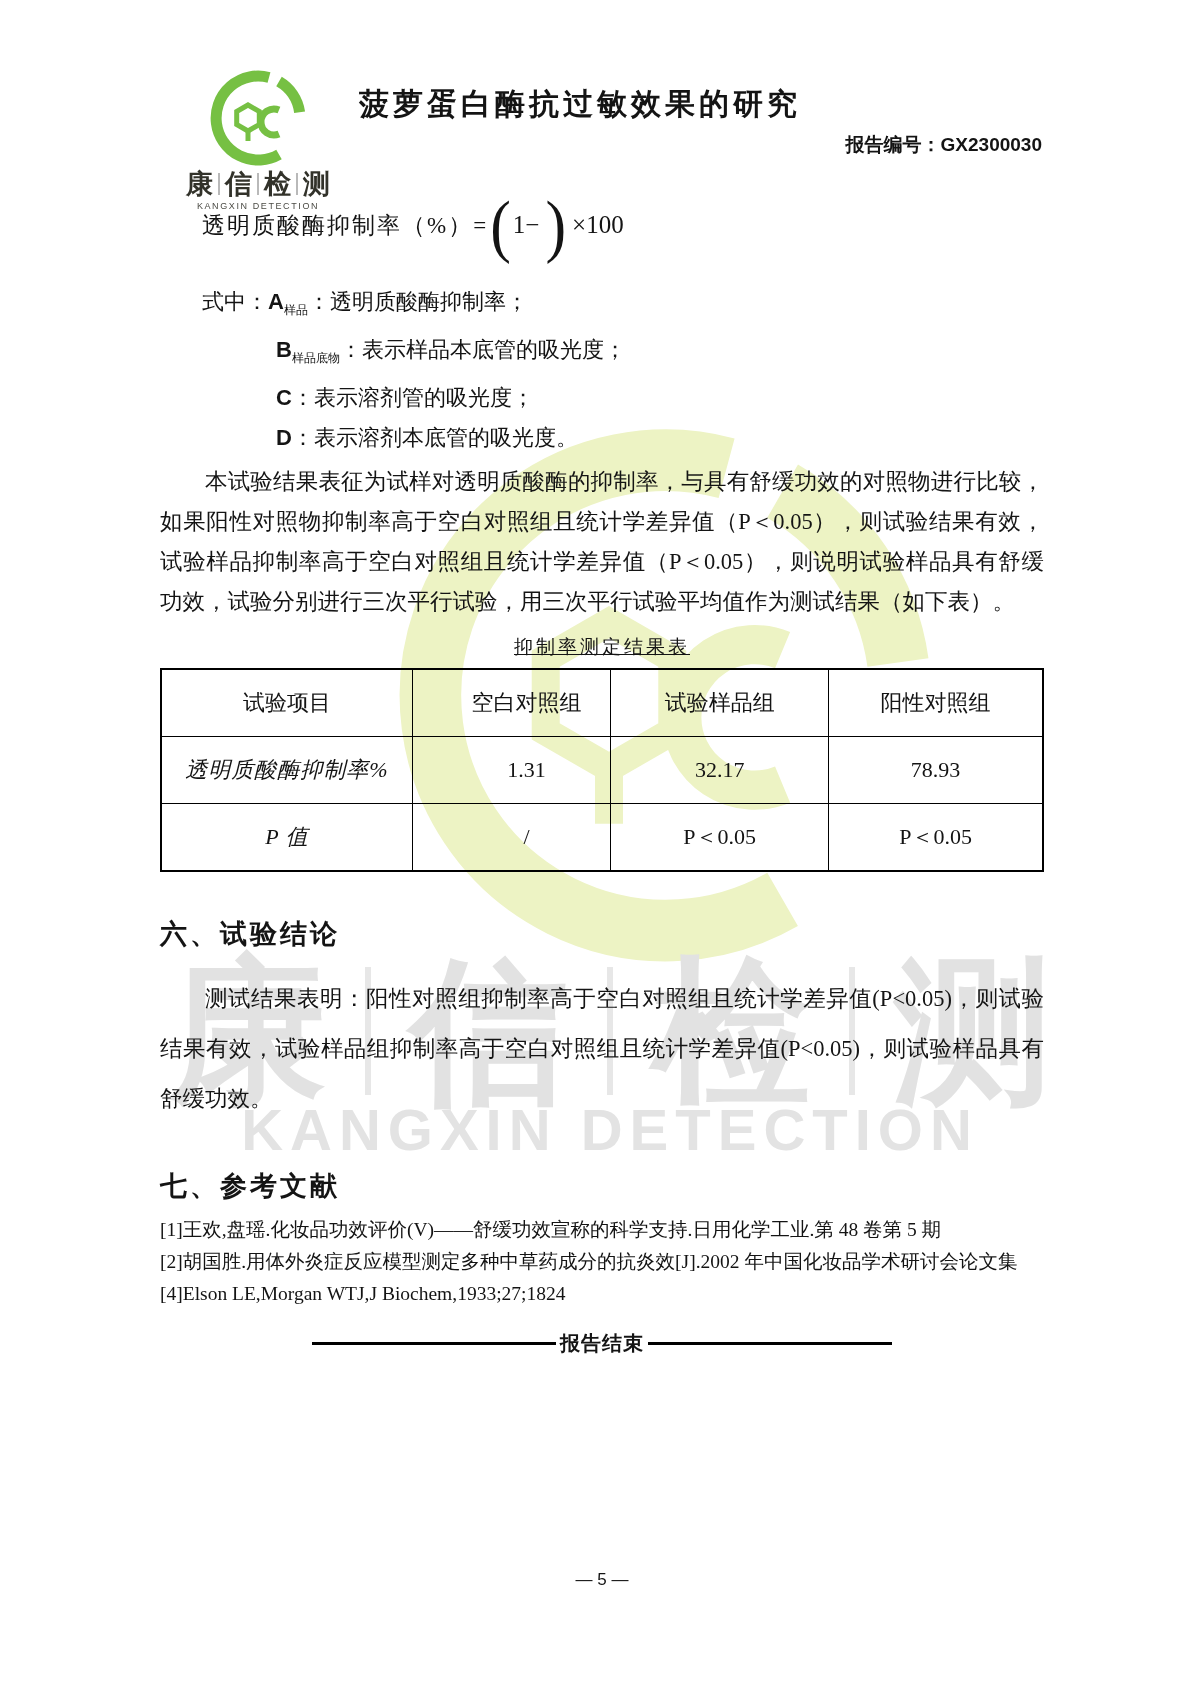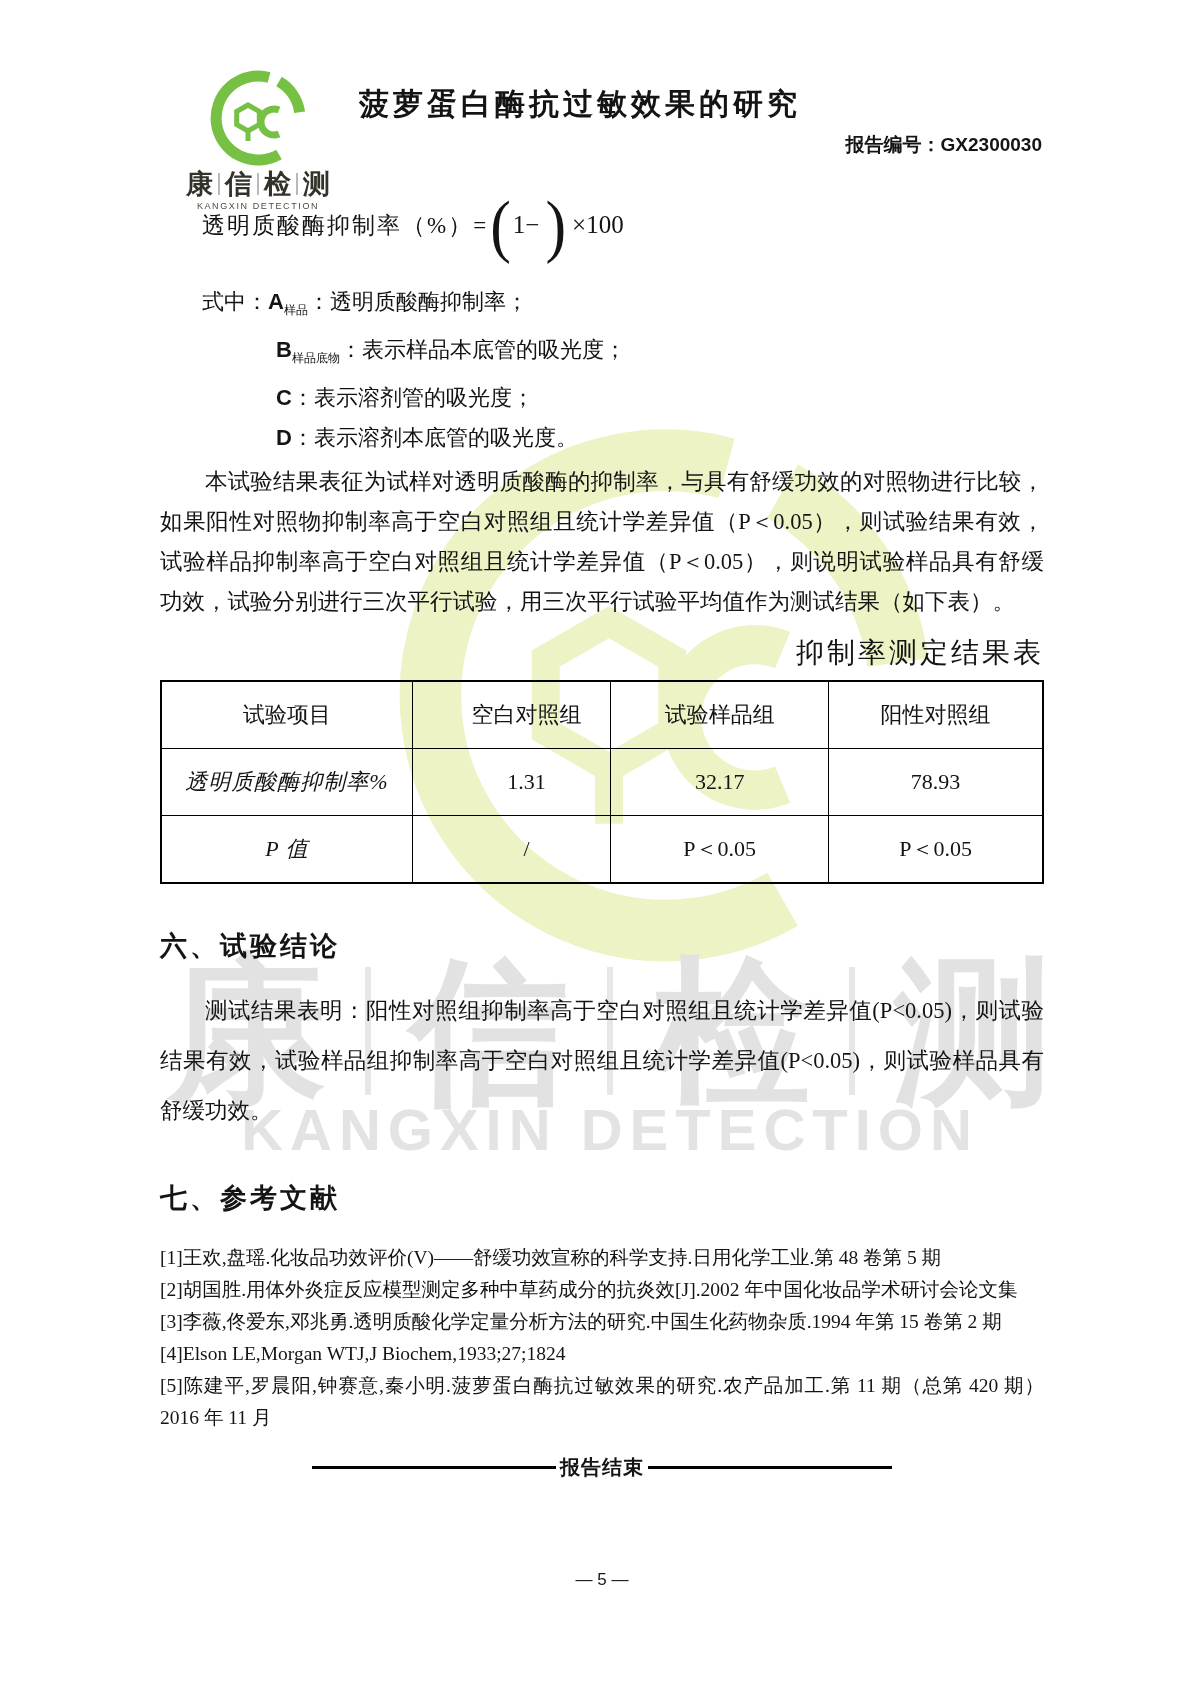--- a/index.html
+++ b/index.html
@@ -46,31 +46,31 @@
   .msub{font-size:13px;vertical-align:-6px;}
   .f-times{font-size:25px;font-family:"Liberation Serif",serif;margin-left:4px;}
 
   .defs{margin-top:14px;margin-left:42px;font-size:22px;line-height:40px;}
   .def-line.indent{padding-left:74px;}
   .def-sym{font-family:"Liberation Sans",sans-serif;font-weight:bold;font-size:22px;}
   .def-sub{font-size:12px;vertical-align:-5px;}
 
   .para{margin-top:4px;font-size:22.5px;line-height:40px;text-align:justify;text-indent:2em;}
 
-  .table-title{margin-top:12px;text-align:right;font-size:28px;letter-spacing:3px;}
+  .table-title{margin-top:12px;text-align:center;font-size:19px;letter-spacing:3px;text-decoration:underline;}
   table.results{width:100%;margin-top:8px;border-collapse:collapse;border:2.5px solid #000;}
   table.results td{border:1.5px solid #000;text-align:center;height:64px;font-size:22px;
                    background:transparent;}
   td.c0{width:28.5%;} td.c1{width:22.5%;padding-left:31px;} td.c2{width:24.7%;} td.c3{width:24.3%;}
   .row-label{font-style:italic;letter-spacing:1px;}
 
   .h2{margin-top:44px;font-size:27px;font-weight:bold;letter-spacing:3px;}
   .concl{margin-top:22px;font-size:22.5px;line-height:50px;text-align:justify;text-indent:2em;}
 
-  .refs{margin-top:26px;}
+  .refs{margin-top:10px;}
   .refs p{margin:0;font-size:19.5px;line-height:32px;text-align:justify;}
 
   .end-divider{display:flex;align-items:center;width:580px;margin:20px auto 0;}
   .end-divider .line{flex:1;height:2.5px;background:#000;}
   .end-divider .label{margin:0 4px;font-size:20px;font-weight:bold;letter-spacing:1px;}
 
   .page-num{position:absolute;left:0;top:1570px;width:100%;text-align:center;z-index:1;
             font-size:17px;font-family:"Liberation Sans",sans-serif;}
 </style>
 </head>
@@ -174,23 +174,21 @@
     </tbody>
       </table>
 
     <div class="h2">六、试验结论</div>
     <div class="concl">测试结果表明：阳性对照组抑制率高于空白对照组且统计学差异值(P&lt;0.05)，则试验结果有效，试验样品组抑制率高于空白对照组且统计学差异值(P&lt;0.05)，则试验样品具有舒缓功效。</div>
 
     <div class="h2">七、参考文献</div>
     <div class="refs">
       <p>[1]王欢,盘瑶.化妆品功效评价(V)——舒缓功效宣称的科学支持.日用化学工业.第 48 卷第 5 期</p>
       <p>[2]胡国胜.用体外炎症反应模型测定多种中草药成分的抗炎效[J].2002 年中国化妆品学术研讨会论文集</p>
-      <p>[3]李薇,佟爱东,邓兆勇.透明质酸化学定量分析方法的研究.中国生化药物杂质.1994 年第 15 卷第 2 期</p>
       <p>[4]Elson LE,Morgan WTJ,J Biochem,1933;27;1824</p>
-      <p>[5]陈建平,罗晨阳,钟赛意,秦小明.菠萝蛋白酶抗过敏效果的研究.农产品加工.第 11 期（总第 420 期） 2016 年 11 月</p>
     </div>
 
     <div class="end-divider">
       <span class="line"></span>
       <span class="label">报告结束</span>
       <span class="line"></span>
     </div>
   </div>
 
   <div class="page-num">— 5 —</div>

